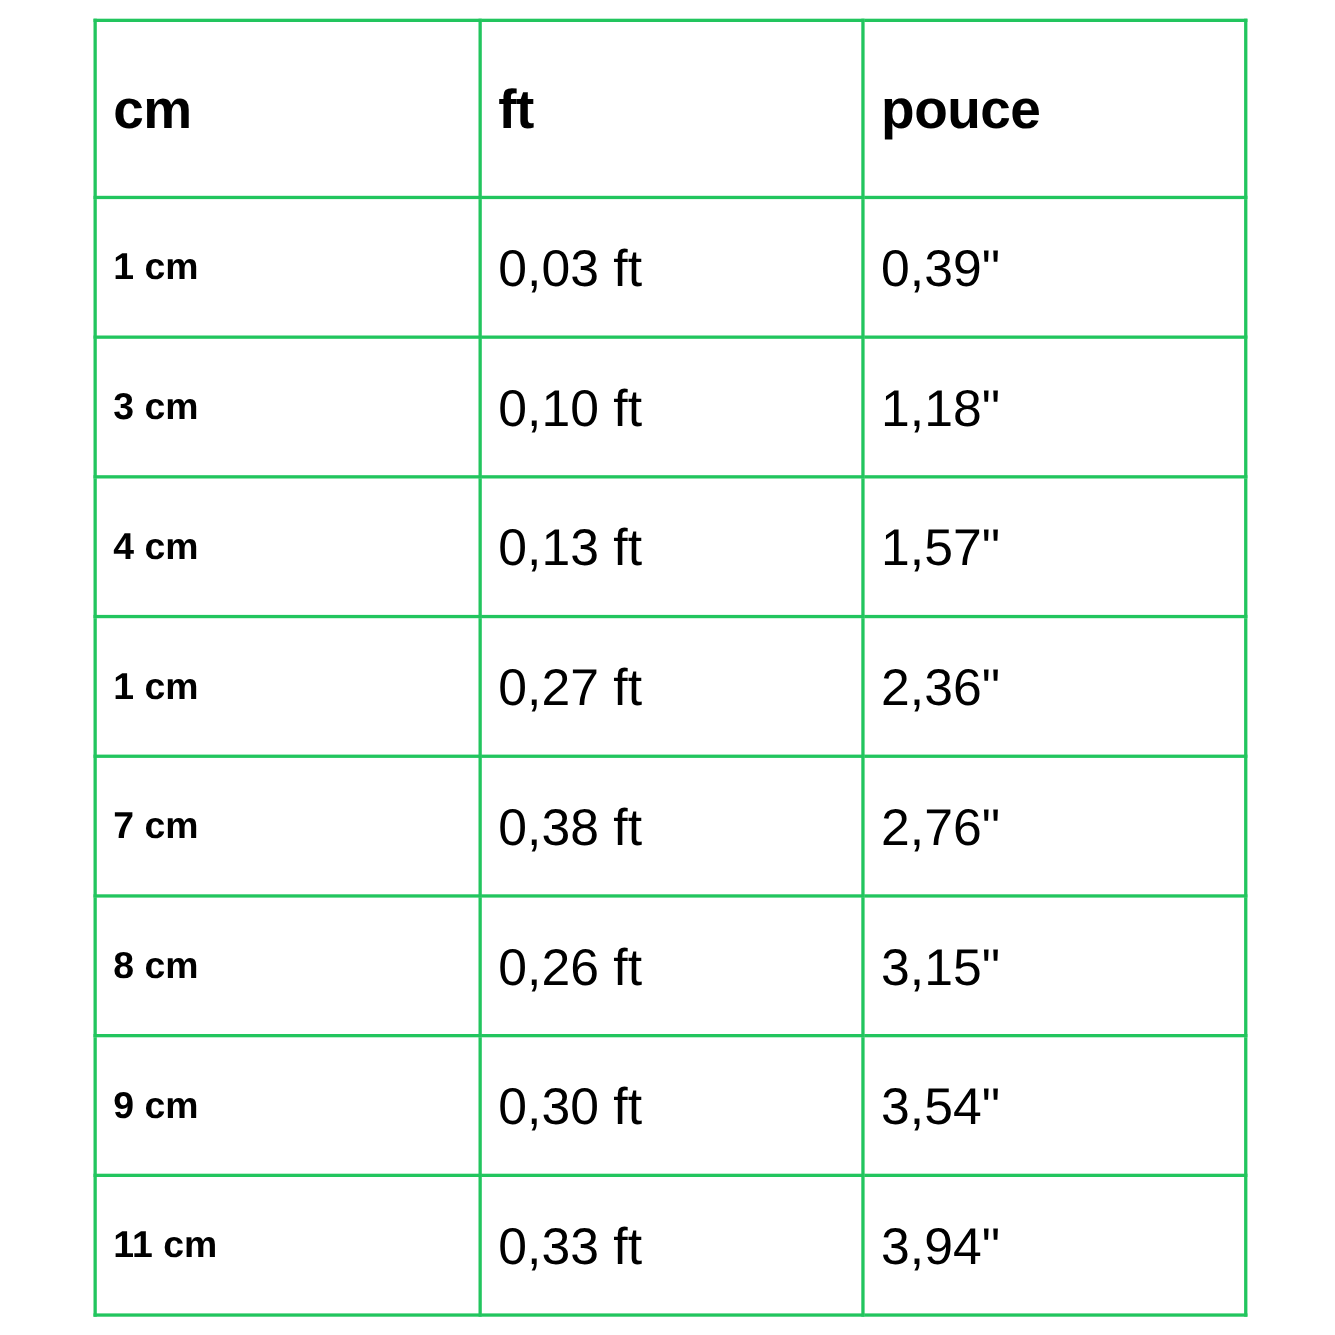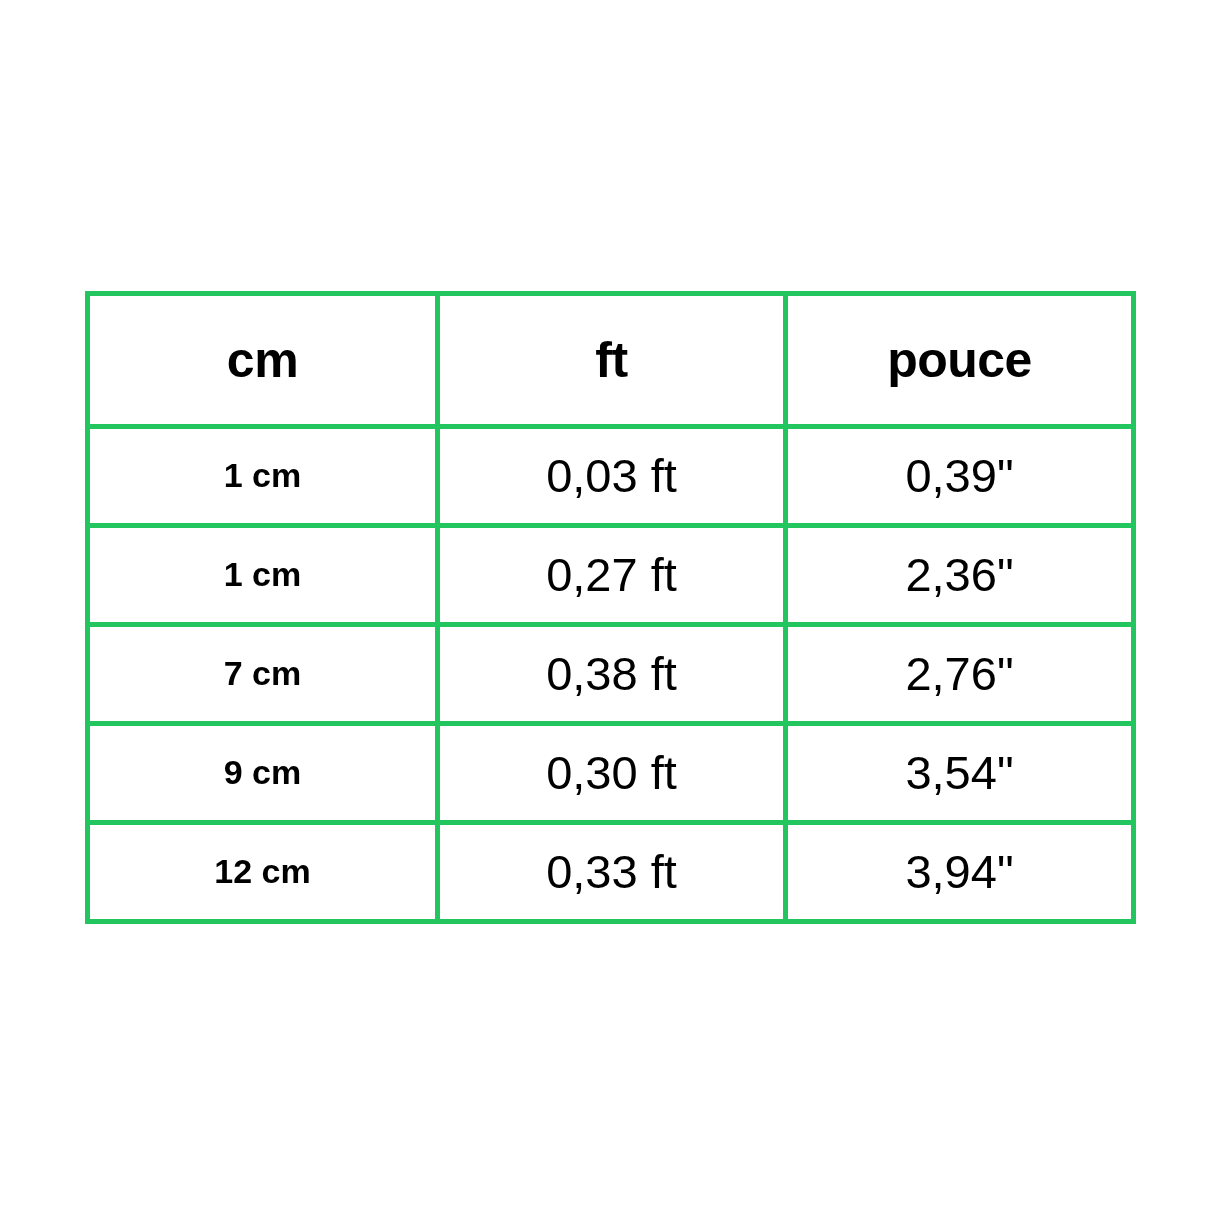--- a/index.html
+++ b/index.html
@@ -26,24 +26,24 @@
   .table-wrap {
     width: 1046px;
     margin-left: 2px;
   }
   table.conversion {
     width: 100%;
     border-collapse: collapse;
     table-layout: fixed;
   }
   table.conversion td, table.conversion th {
-    border: 5px solid #22c55e;
-    text-align: center;
+    border: 3px solid #22c55e;
+    text-align: left;
     vertical-align: middle;
-    padding: 0;
+    padding: 15px;
   }
   thead th {
     height: 128px;
     font-weight: bold;
     font-size: 50px;
     letter-spacing: -0.5px;
   }
   tbody td {
     height: 94px;
     font-size: 47px;
@@ -76,35 +76,50 @@
           <th>pouce</th>
         </tr>
       </thead>
       <tbody>
         <tr>
           <td class="cm-col">1 cm</td>
           <td>0,03 ft</td>
           <td>0,39"</td>
         </tr>
         <tr>
+          <td class="cm-col">3 cm</td>
+          <td>0,10 ft</td>
+          <td>1,18"</td>
+        </tr>
+        <tr>
+          <td class="cm-col">4 cm</td>
+          <td>0,13 ft</td>
+          <td>1,57"</td>
+        </tr>
+        <tr>
           <td class="cm-col">1 cm</td>
           <td>0,27 ft</td>
           <td>2,36"</td>
         </tr>
         <tr>
           <td class="cm-col">7 cm</td>
           <td>0,38 ft</td>
           <td>2,76"</td>
         </tr>
         <tr>
+          <td class="cm-col">8 cm</td>
+          <td>0,26 ft</td>
+          <td>3,15"</td>
+        </tr>
+        <tr>
           <td class="cm-col">9 cm</td>
           <td>0,30 ft</td>
           <td>3,54"</td>
         </tr>
         <tr>
-          <td class="cm-col">12 cm</td>
+          <td class="cm-col">11 cm</td>
           <td>0,33 ft</td>
           <td>3,94"</td>
         </tr>
       </tbody>
     </table>
   </div>
 </div>
 
 </body></html>

